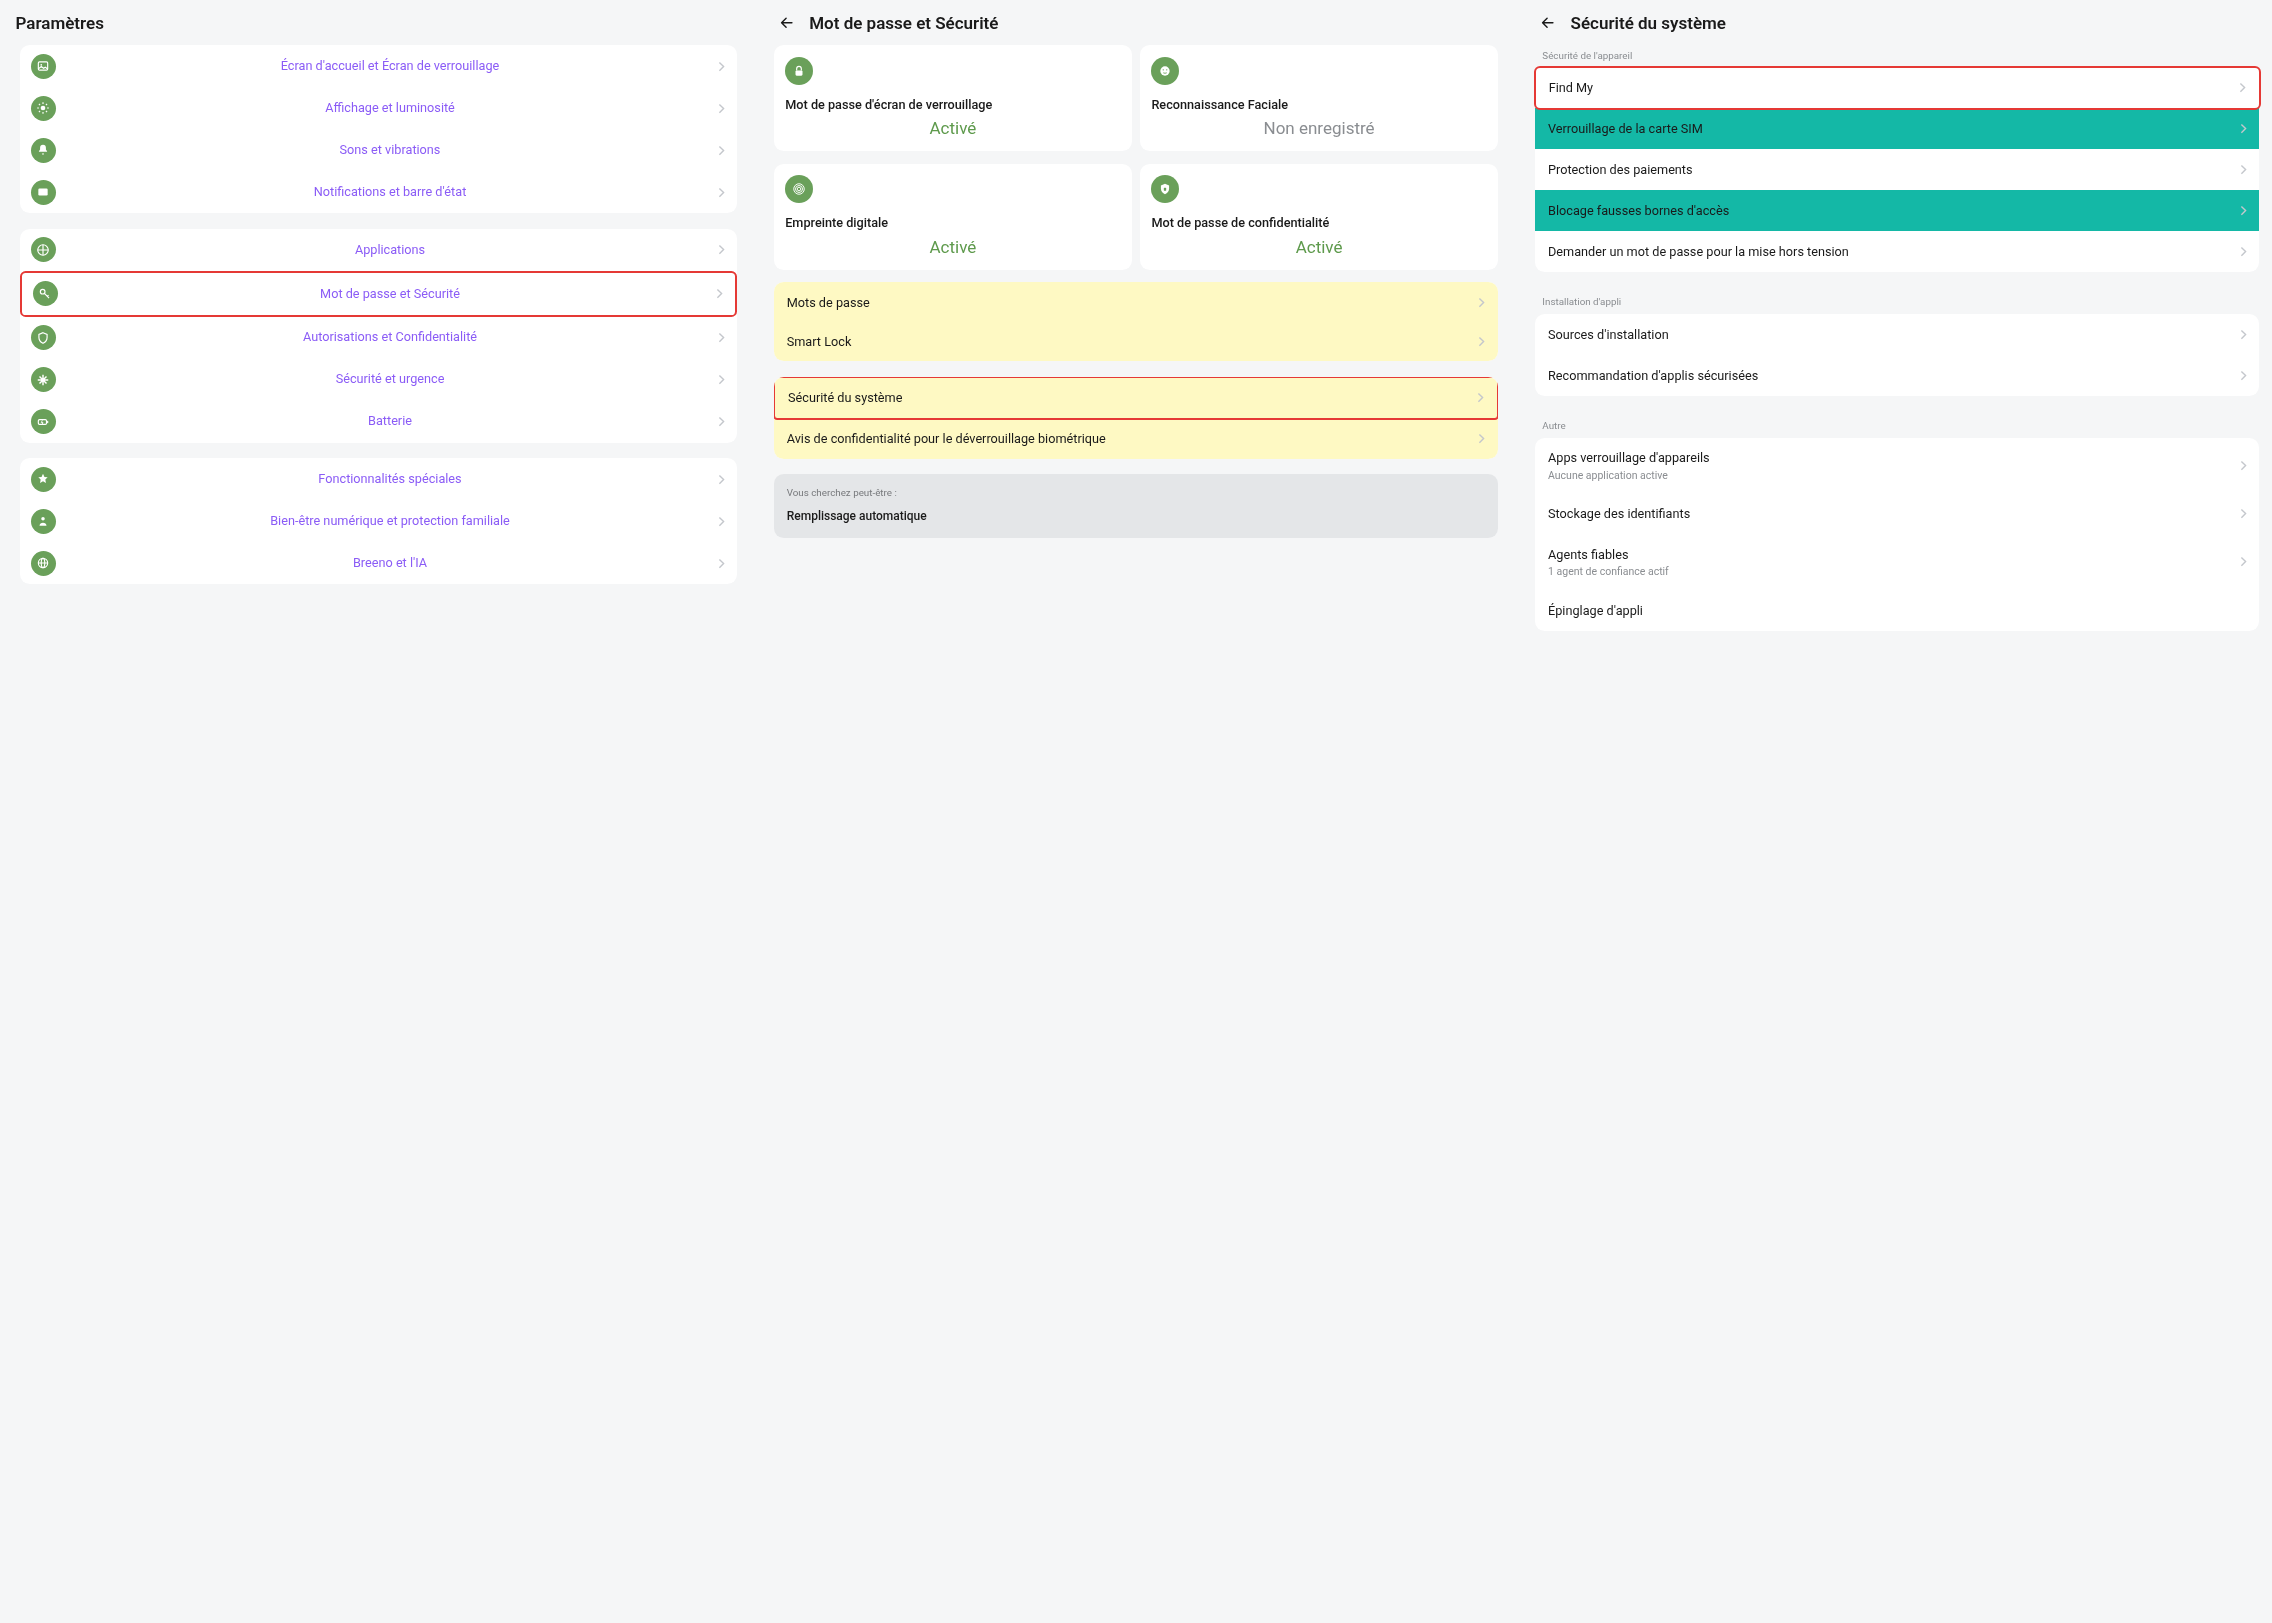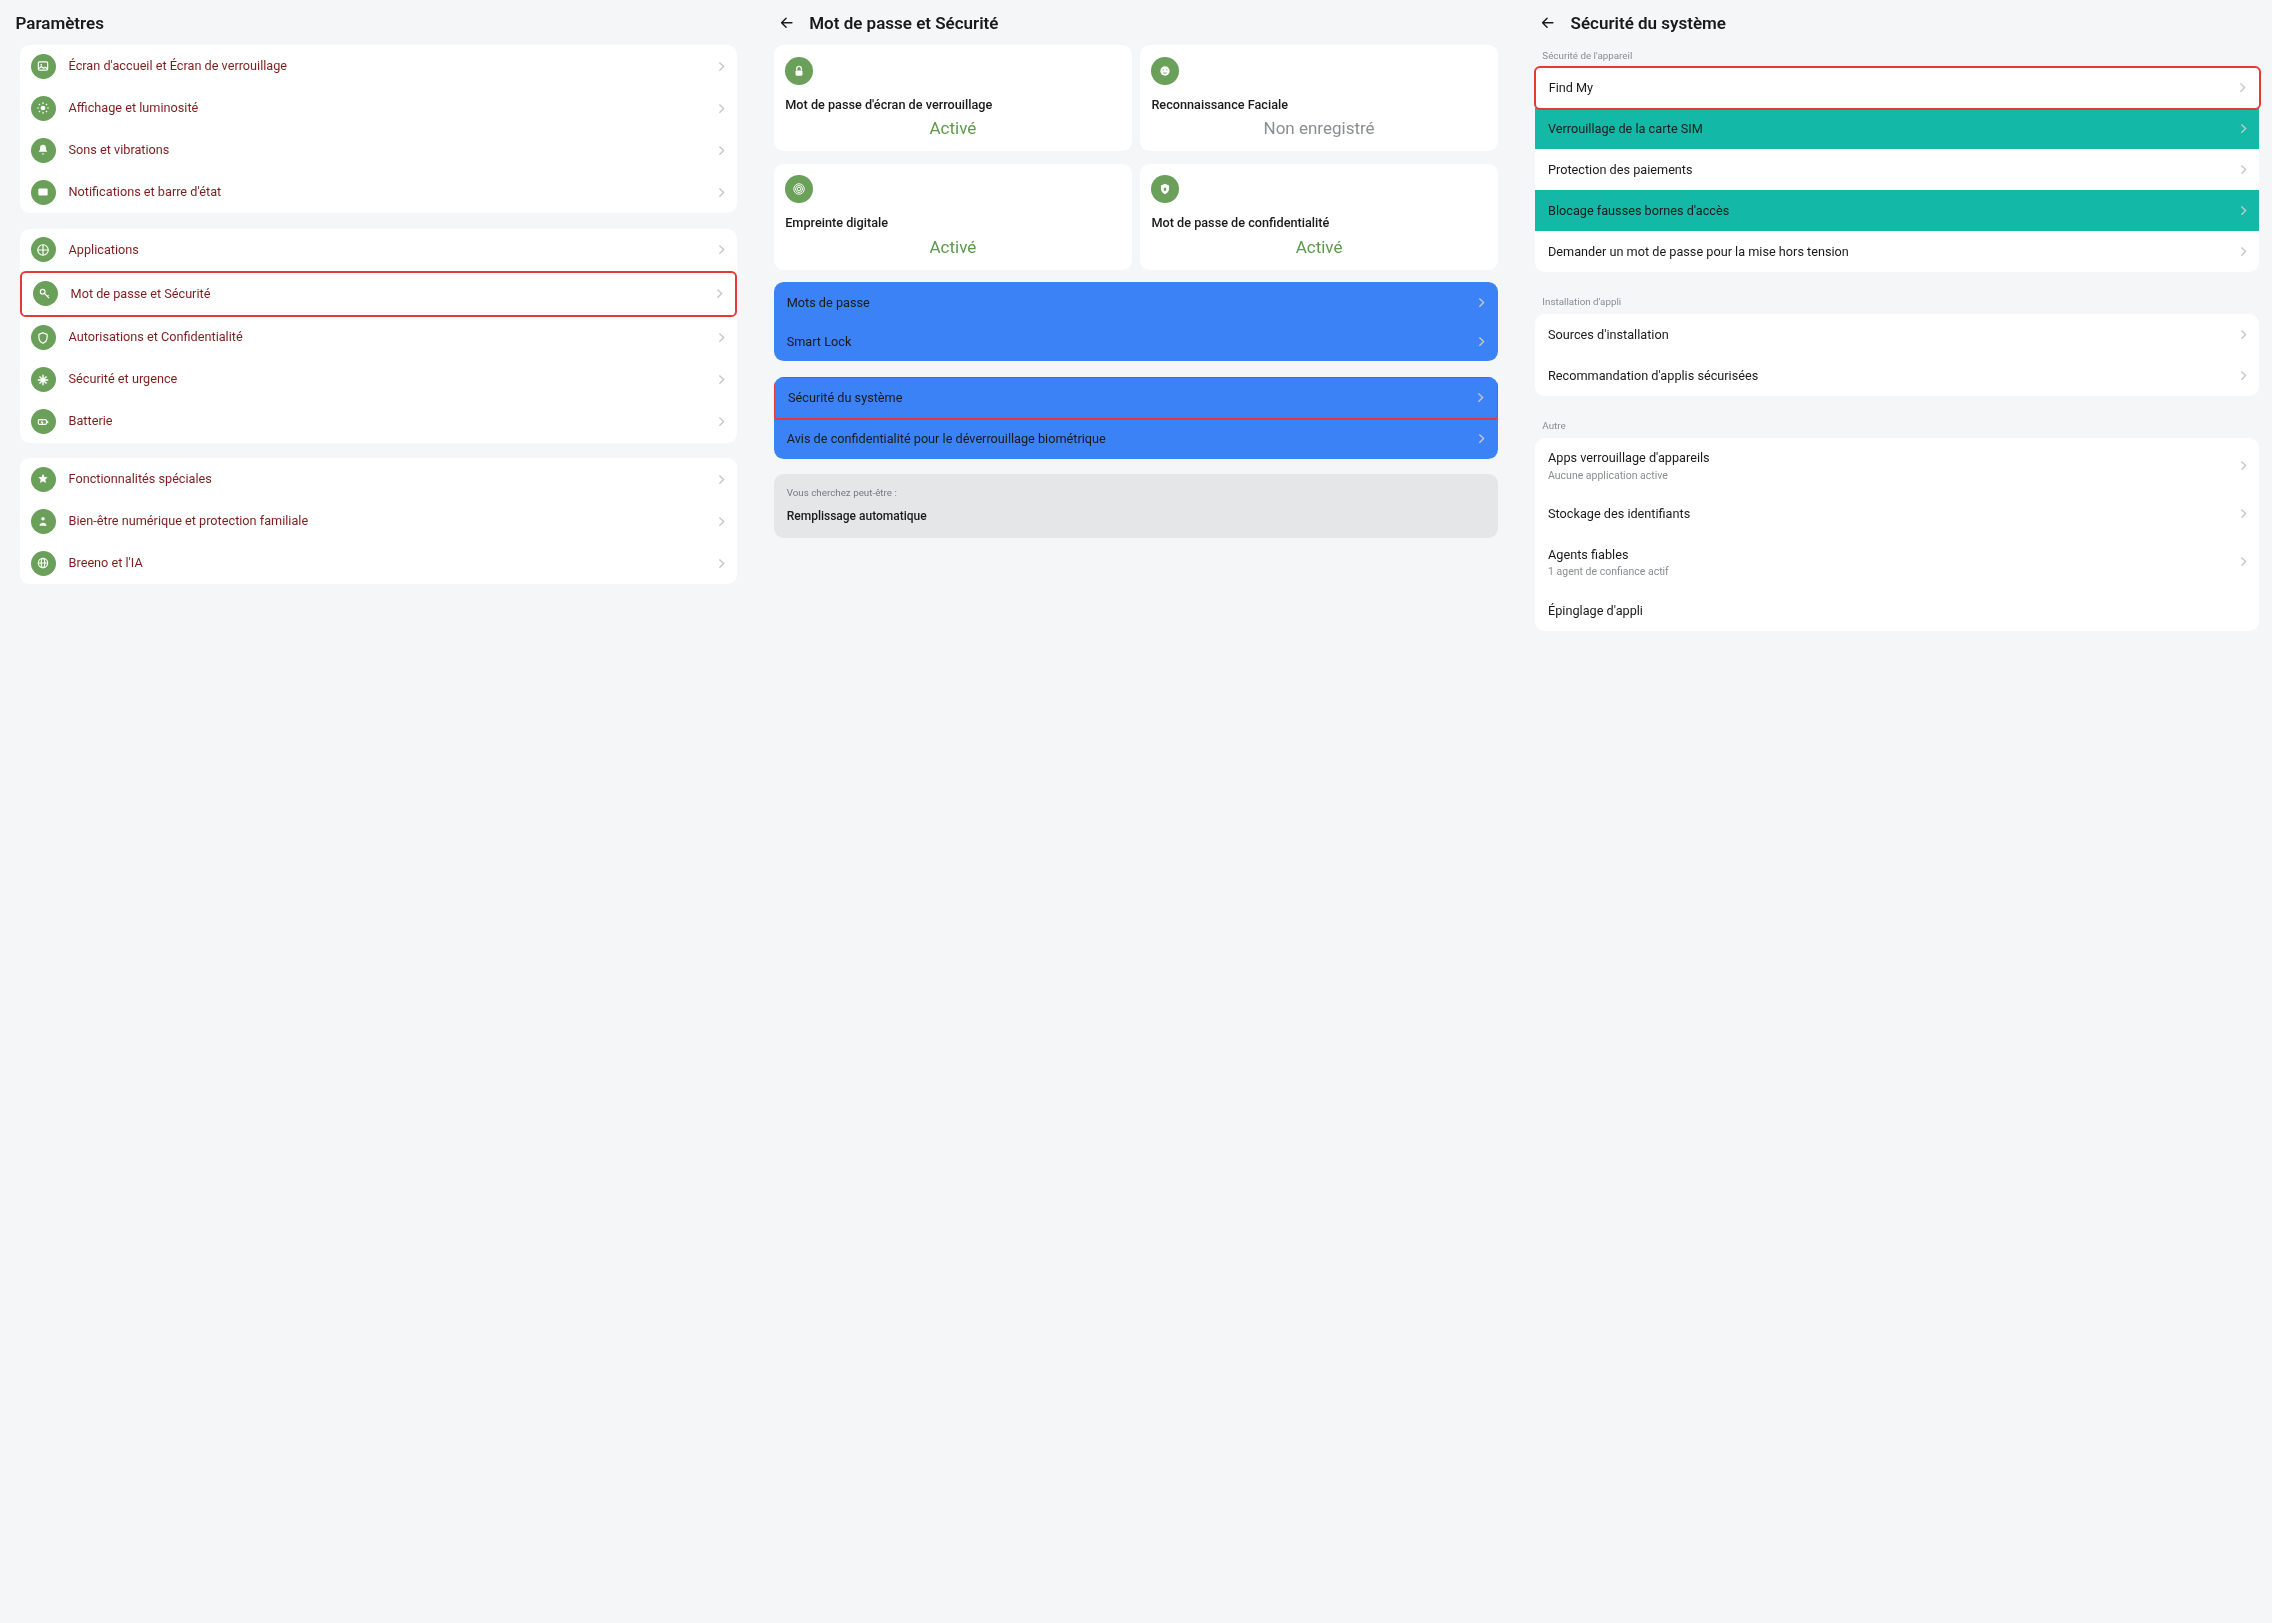--- a/index.html
+++ b/index.html
@@ -78,22 +78,23 @@
     justify-content: center;
     flex: 0 0 25px;
     margin-right: 12.7px;
     color: #fff;
   }
   .row-icon svg { width: 14px; height: 14px; }
   .row-label {
     flex: 1;
     font-size: 12.7px;
     line-height: 1.3;
-    color: #7f1d1d;
+    color: #8b5cf6;
     padding-right: 7px;
+    text-align: center;
   }
   .row-chev {
     flex: 0 0 auto;
     color: #c4c7cc;
     display: flex;
     align-items: center;
   }
 
   
   .cards {
@@ -131,21 +132,21 @@
   .status-active { color: #5e9a4c; }
   .status-inactive { color: #8a8d91; }
 
   .list-row {
     display: flex;
     align-items: center;
     padding: 11.2px 12.7px;
     min-height: 39px;
     cursor: pointer;
     position: relative;
-    background: #3b82f6;
+    background: #fef9c3;
   }
   .list-row + .list-row { }
   .list-row.highlighted {
     border: 2.1px solid #e53935;
     border-radius: 4.2px;
     z-index: 2;
     margin: -0.7px;
   }
   .list-label {
     flex: 1;

